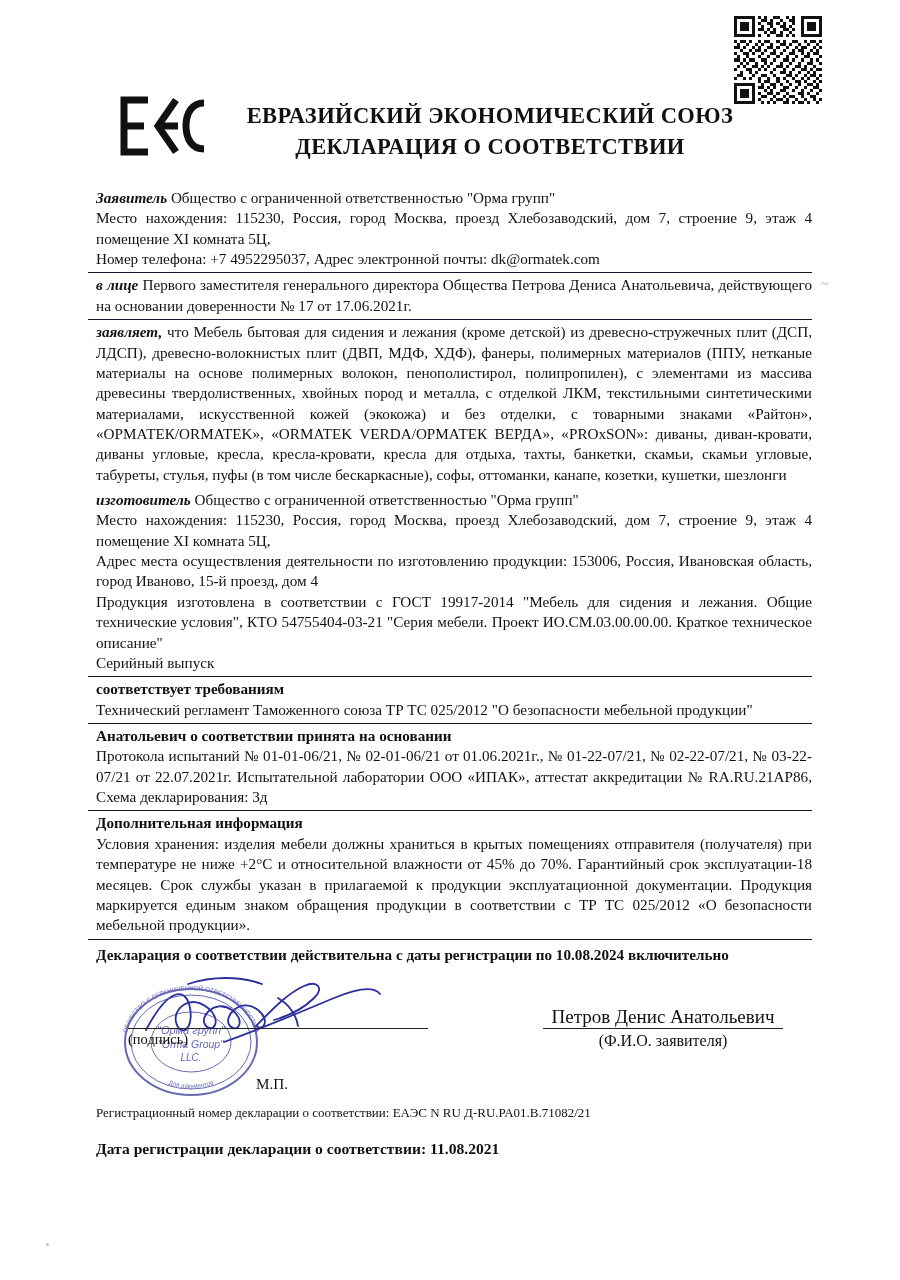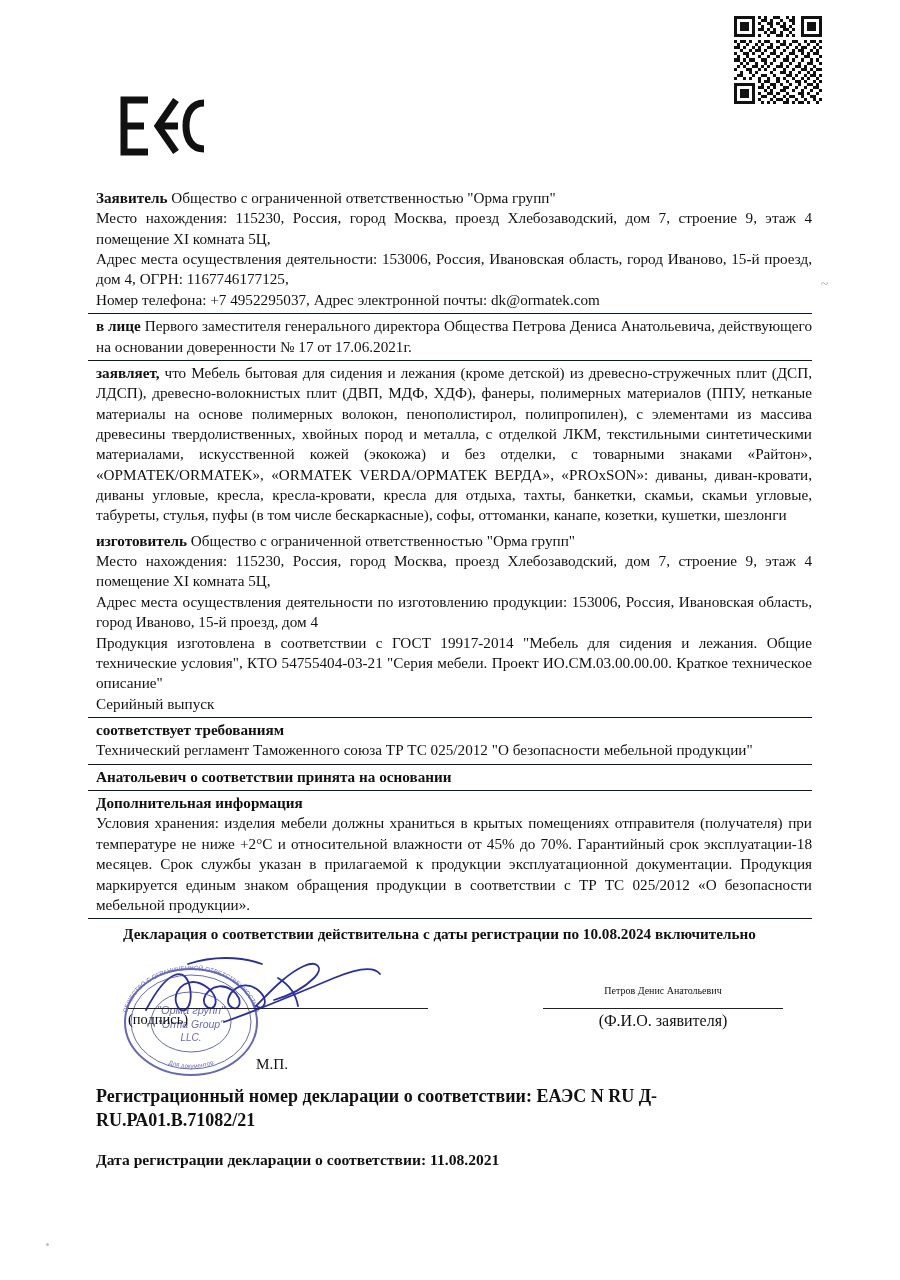--- a/index.html
+++ b/index.html
@@ -77,33 +77,32 @@
   }
   .sec.bordered {
     border-top: 1px solid #0f172a;
   }
   .p {
     margin: 0;
     text-align: justify;
     text-justify: inter-word;
     padding-left: 8px;
   }
-  .lbl { font-weight: bold; }
+  .lbl { font-weight: bold; font-style: italic; }
   .lbl-block {
     font-weight: bold;
     padding-left: 8px;
     display: block;
   }
 
   .valid-line {
     font-weight: bold;
     padding-left: 8px;
     padding-top: 3px;
     padding-bottom: 2px;
-    margin-left: 27px;
   }
 
   
   .sign-zone {
     position: relative;
     height: 120px;
     margin-top: 4px;
   }
   .sig-line-left {
     position: absolute;
@@ -125,21 +124,21 @@
     top: 54px;
     width: 240px;
     border-bottom: 1px solid #222;
   }
   .sig-name-right {
     position: absolute;
     left: 455px;
     top: 30px;
     width: 240px;
     text-align: center;
-    font-size: 10px;
+    font-size: 19px;
   }
   .sig-cap-right {
     position: absolute;
     left: 455px;
     top: 56px;
     width: 240px;
     text-align: center;
     font-size: 16px;
   }
   .mp {
@@ -163,24 +162,24 @@
     position: absolute;
     left: 18px;
     top: 2px;
     width: 170px;
     height: 125px;
     pointer-events: none;
     opacity: 0.78;
   }
 
   .reg-line {
-    font-weight: bold;
+    font-weight: normal;
     padding-left: 8px;
     padding-top: 10px;
-    font-size: 18px;
+    font-size: 13px;
   }
   .date-line {
     font-weight: bold;
     padding-left: 8px;
     padding-top: 18px;
     font-size: 15.6px;
   }
 
   .faint-mark {
     position: absolute;
@@ -211,20 +210,24 @@
         <g fill="none" stroke="#111" stroke-width="7">
           <path d="M30 5 H6 V57 H30"></path>
           <path d="M6 31 H26"></path>
           <path d="M58 5 L40 31 L58 57"></path>
           <path d="M40 31 H60"></path>
           <path d="M86 8 C74 8 68 18 68 31 C68 44 74 54 86 54"></path>
         </g>
       </svg>
     </div>
 
+    <div class="title-block">
+      <div class="title-line">ЕВРАЗИЙСКИЙ ЭКОНОМИЧЕСКИЙ СОЮЗ</div>
+      <div class="title-line">ДЕКЛАРАЦИЯ О СООТВЕТСТВИИ</div>
+    </div>
 
     <div class="qr">
       <svg viewBox="0 0 29 29" width="88" height="88" shape-rendering="crispEdges" aria-hidden="true">
         <rect width="29" height="29" fill="#fff"></rect>
         <g fill="#111">
           <rect x="0" y="0" width="7" height="1"></rect>
             <rect x="0" y="6" width="7" height="1"></rect>
           <rect x="0" y="0" width="1" height="7"></rect>
             <rect x="6" y="0" width="1" height="7"></rect>
           <rect x="2" y="2" width="3" height="3"></rect>
@@ -466,21 +469,20 @@
   <div class="faint-mark">~</div>
 
   <div class="doc-body">
 
     <div class="sec">
       <p class="p">
         <span class="lbl">Заявитель</span>
         <span>Общество с ограниченной ответственностью "Орма групп"</span>
       </p>
       <p class="p">Место нахождения: 115230, Россия, город Москва, проезд Хлебозаводский, дом 7, строение 9, этаж 4 помещение XI комната 5Ц,</p>
-      <p class="p">Адрес места осуществления деятельности: 153006, Россия, Ивановская область, город Иваново, 15-й проезд, дом 4, ОГРН: 1167746177125,</p>
       <p class="p">Номер телефона: +7 4952295037, Адрес электронной почты: dk@ormatek.com</p>
     </div>
 
     <div class="sec bordered">
       <p class="p">
         <span class="lbl">в лице</span>
         <span>Первого заместителя генерального директора Общества Петрова Дениса Анатольевича, действующего на основании доверенности № 17 от 17.06.2021г.</span>
       </p>
     </div>
 
@@ -502,20 +504,21 @@
       <p class="p">Серийный выпуск</p>
     </div>
 
     <div class="sec bordered">
       <span class="lbl-block">соответствует требованиям</span>
       <p class="p">Технический регламент Таможенного союза ТР ТС 025/2012 "О безопасности мебельной продукции"</p>
     </div>
 
     <div class="sec bordered">
       <span class="lbl-block">Анатольевич о соответствии принята на основании</span>
+      <p class="p">Протокола испытаний № 01-01-06/21, № 02-01-06/21 от 01.06.2021г., № 01-22-07/21, № 02-22-07/21, № 03-22-07/21 от 22.07.2021г. Испытательной лаборатории ООО «ИПАК», аттестат аккредитации № RA.RU.21AP86, Схема декларирования: 3д</p>
     </div>
 
     <div class="sec bordered">
       <span class="lbl-block">Дополнительная информация</span>
       <p class="p">Условия хранения: изделия мебели должны храниться в крытых помещениях отправителя (получателя) при температуре не ниже +2°С и относительной влажности от 45% до 70%. Гарантийный срок эксплуатации-18 месяцев. Срок службы указан в прилагаемой к продукции эксплуатационной документации. Продукция маркируется единым знаком обращения продукции в соответствии с ТР ТС 025/2012 «О безопасности мебельной продукции».</p>
     </div>
 
     <div class="sec bordered">
       <div class="valid-line">Декларация о соответствии действительна с даты регистрации по  10.08.2024 включительно</div>
     </div>

